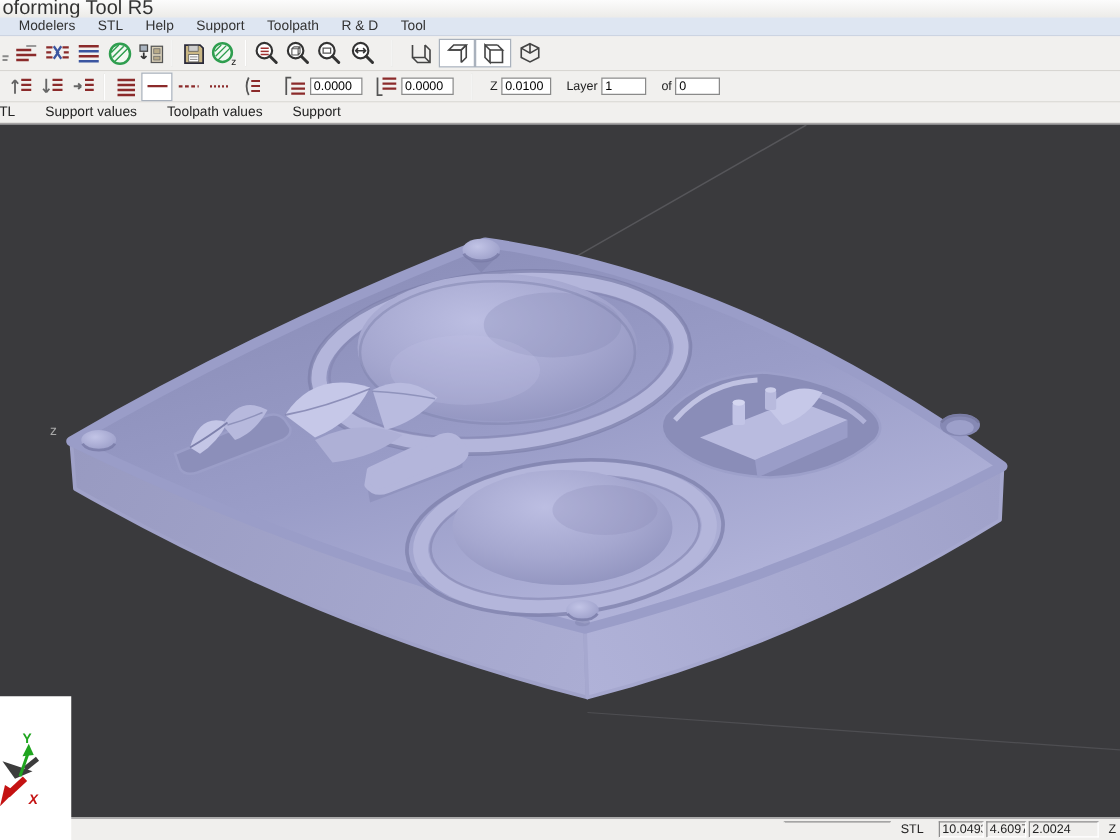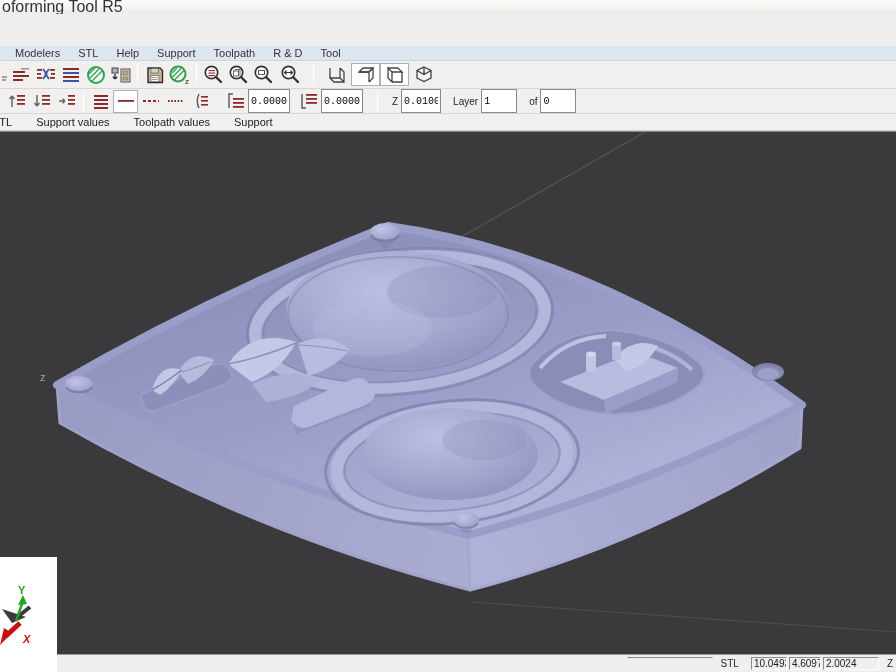--- a/index.html
+++ b/index.html
@@ -13,40 +13,39 @@
   .titlebar {
     height:14px; background:linear-gradient(#fcfcfc,#ecebe8);
     font-size:16px; color:#333; line-height:14px; padding-left:2px;
     white-space:nowrap; overflow:hidden;
   }
   
   .menubar {
     height:15px; background:#dee6f2; border-bottom:1px solid #ccd4e2;
     display:flex; align-items:center; font-size:11px; color:#333;
     padding-left:6px;
-    margin-top:32px;
   }
   .menubar .mitem { padding:0 9px; cursor:default; }
   
   .toolbar1 {
     height:28px; background:#f1f0ee; border-bottom:1px solid #d8d6d2;
     display:flex; align-items:center; padding-left:0;
   }
   .toolbar2 {
     height:25px; background:#f1f0ee; border-bottom:1px solid #d8d6d2;
     display:flex; align-items:center; padding-left:4px; font-size:10px; color:#222;
   }
   .tbtn {
     width:25px; height:23px; display:flex; align-items:center; justify-content:center;
     border:1px solid transparent; flex:none;
   }
   .tbtn.active { background:#ffffff; border:1px solid #a9b1bc; }
   .sep { width:1px; height:21px; background:#c9c7c3; border-right:1px solid #ffffff; margin:0 4px; flex:none; }
   .tfield {
-    height:24px; font-size:10px; font-family:Liberation Mono, monospace;
+    height:14px; font-size:10px; font-family:Liberation Sans, sans-serif;
     border:1px solid #8a8a8a; background:#fff; padding:0 2px; margin-right:6px;
   }
   .tlabel { margin:0 3px 0 6px; }
   
   .tabstrip {
     height:17px; background:#f1f0ee; border-bottom:1px solid #cfcdc9;
     display:flex; align-items:center; font-size:11px; color:#222; overflow:hidden;
   }
   .tab { padding:0 12px; white-space:nowrap; cursor:default; }
   .tab.first { margin-left:-8px; padding-left:0; }

